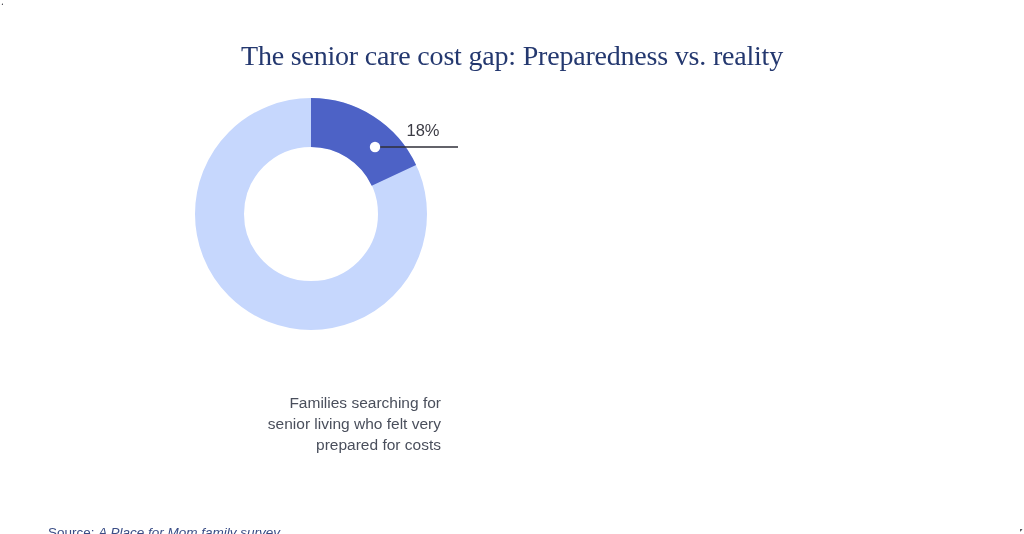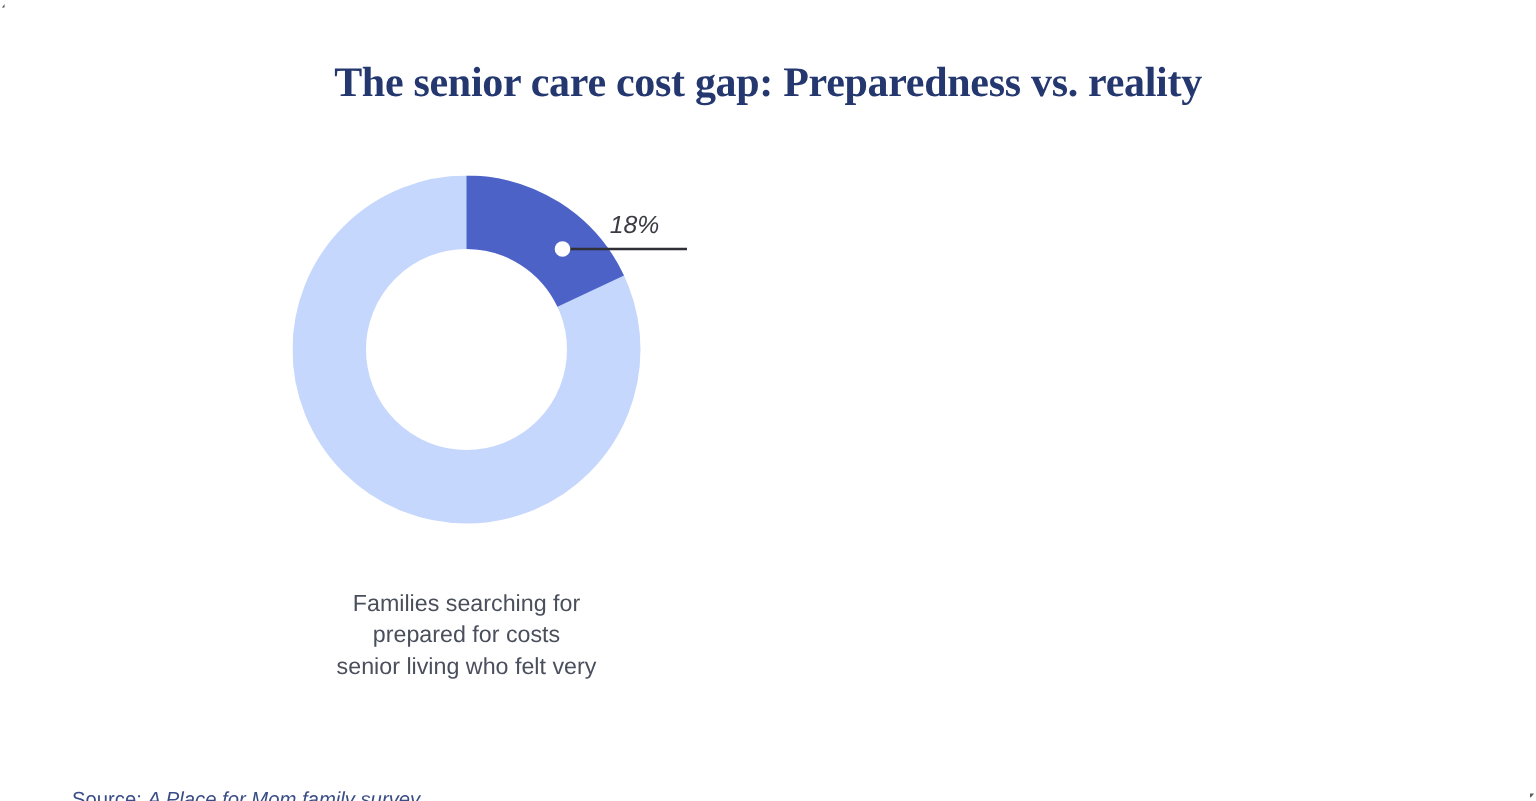--- a/index.html
+++ b/index.html
@@ -25,45 +25,44 @@
   }
 
   
   #chart-title {
     position: absolute;
     left: 0;
     top: 40px;
     width: 1024px;
     text-align: center;
     font-family: "Liberation Serif", "DejaVu Serif", serif;
-    font-weight: bold;
+    font-weight: normal;
     font-size: 28px;
     letter-spacing: -0.2px;
     color: #24386f;
     white-space: nowrap;
   }
 
   
   .donut-group {
     position: absolute;
-    top: 117px;
-    font-style: italic;
+    top: 98px;
   }
   #donut-group-1 { left: 195px; }
   #donut-group-2 { left: 598px; }
 
   .donut-svg {
     display: block;
   }
 
   
   .donut-caption {
     position: absolute;
     top: 392px;
-    text-align: center;
+    text-align: right;
     font-family: "Liberation Sans", sans-serif;
     font-size: 15.5px;
     line-height: 21px;
     color: #4a4f5c;
   }
   #donut-caption-1 {
     left: 181px;
     width: 260px;
   }
   #donut-caption-2 {
@@ -121,22 +120,22 @@
       <circle id="d1-value" cx="116" cy="116" r="91.5" fill="none" stroke-width="49" transform="rotate(-90 116 116)" stroke="#4d62c6" stroke-dasharray="103.48406200924778 574.9114556069321" stroke-dashoffset="0"></circle>
 
       <line id="d1-leader" x1="180" y1="49" x2="263" y2="49" stroke-width="1.6" stroke-linecap="butt" stroke="#2f2f38"></line>
       <circle id="d1-dot" cx="180" cy="49" r="5.2" fill="#ffffff"></circle>
       <text id="d1-label" x="228" y="38" text-anchor="middle" font-family="Liberation Sans, sans-serif" font-size="16.5" fill="#3b3b44">18%</text>
     </svg>
   </div>
 
   <div class="donut-caption" id="donut-caption-1">
     <span class="caption-line">Families searching for</span>
+    <span class="caption-line">senior living who felt very</span>
     <span class="caption-line">prepared for costs</span>
-    <span class="caption-line">senior living who felt very</span>
   </div>
 
 
 
   <div id="source-note">
     <span class="source-label">Source:</span>
     <span class="source-name">A Place for Mom family survey</span>
   </div>
 
 </div>

